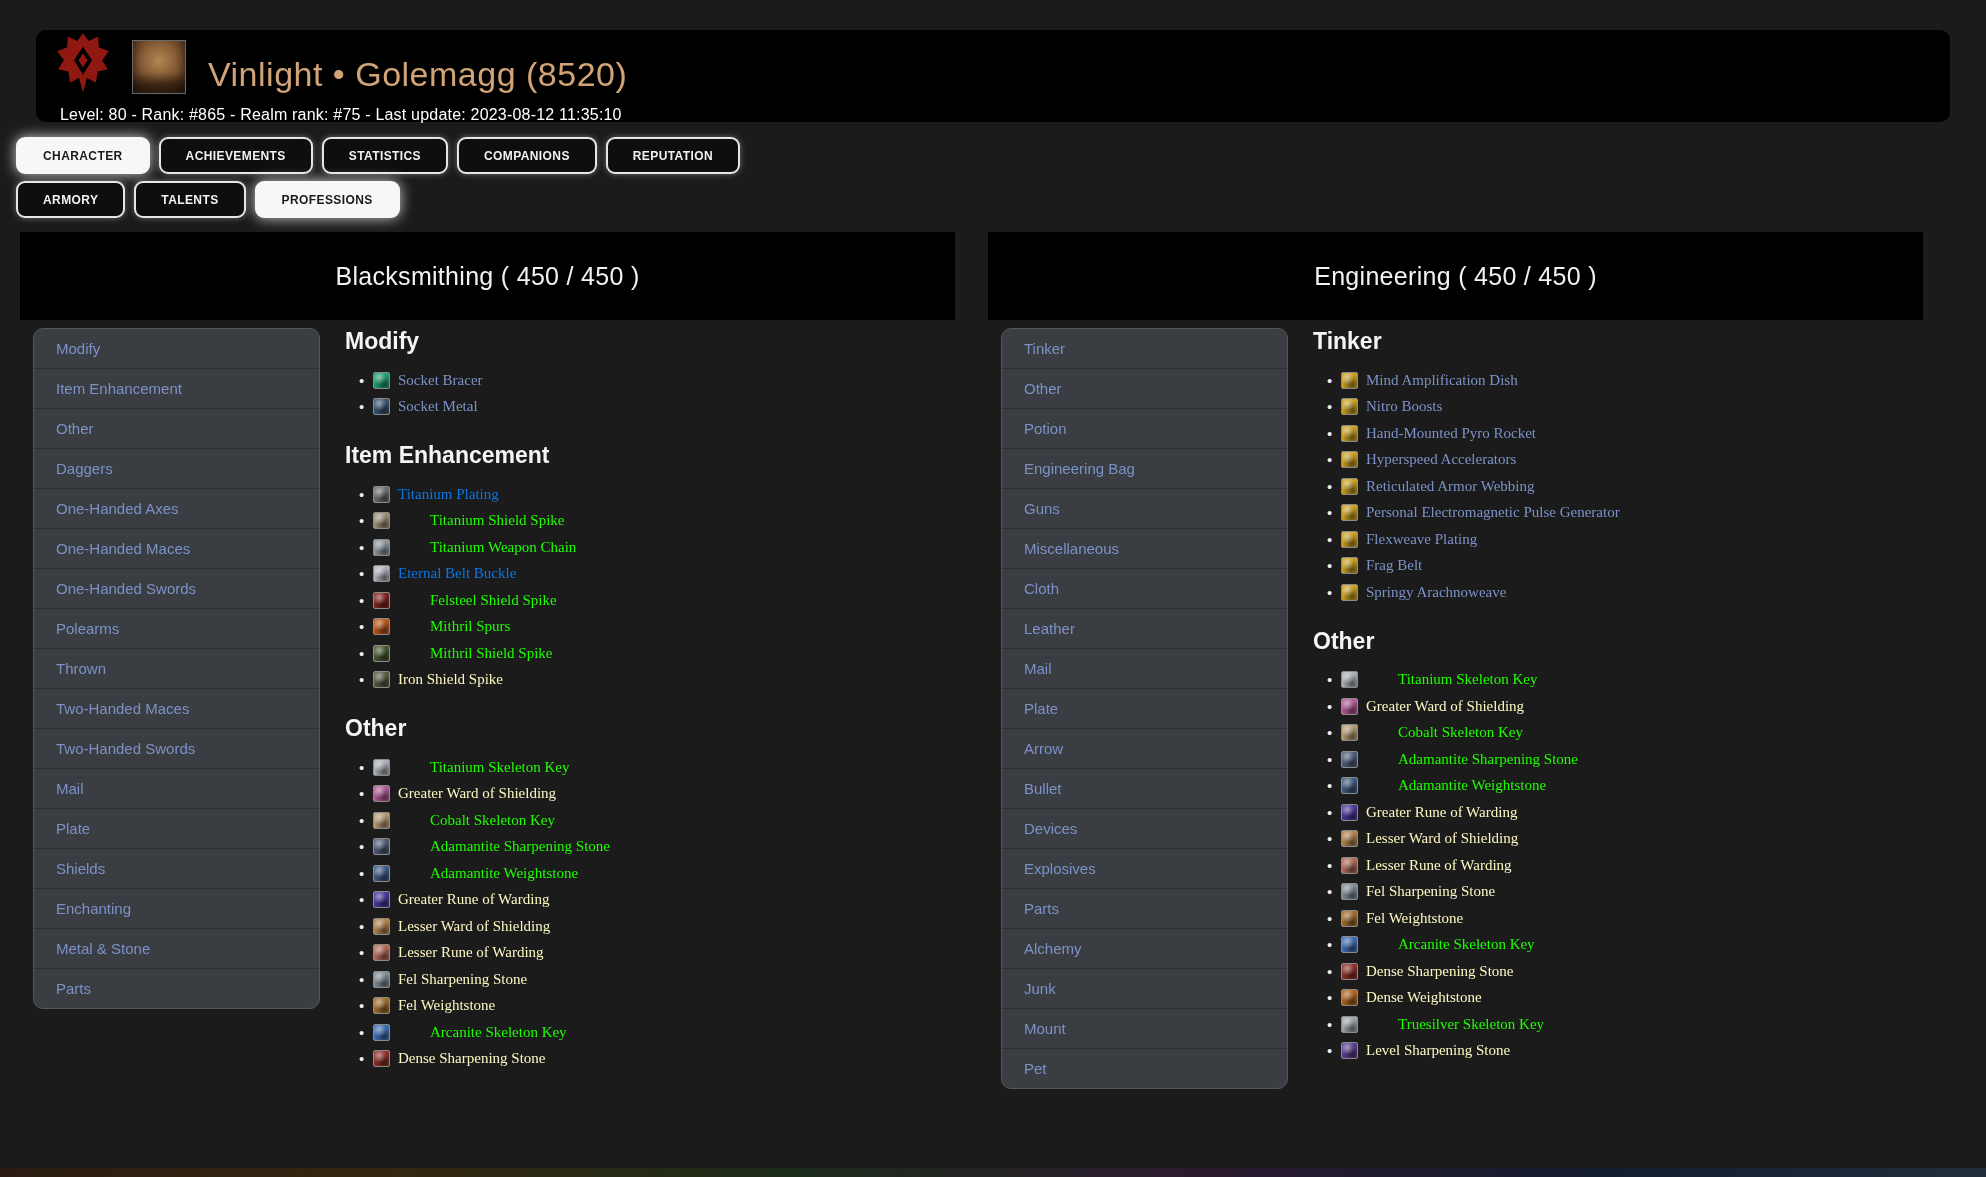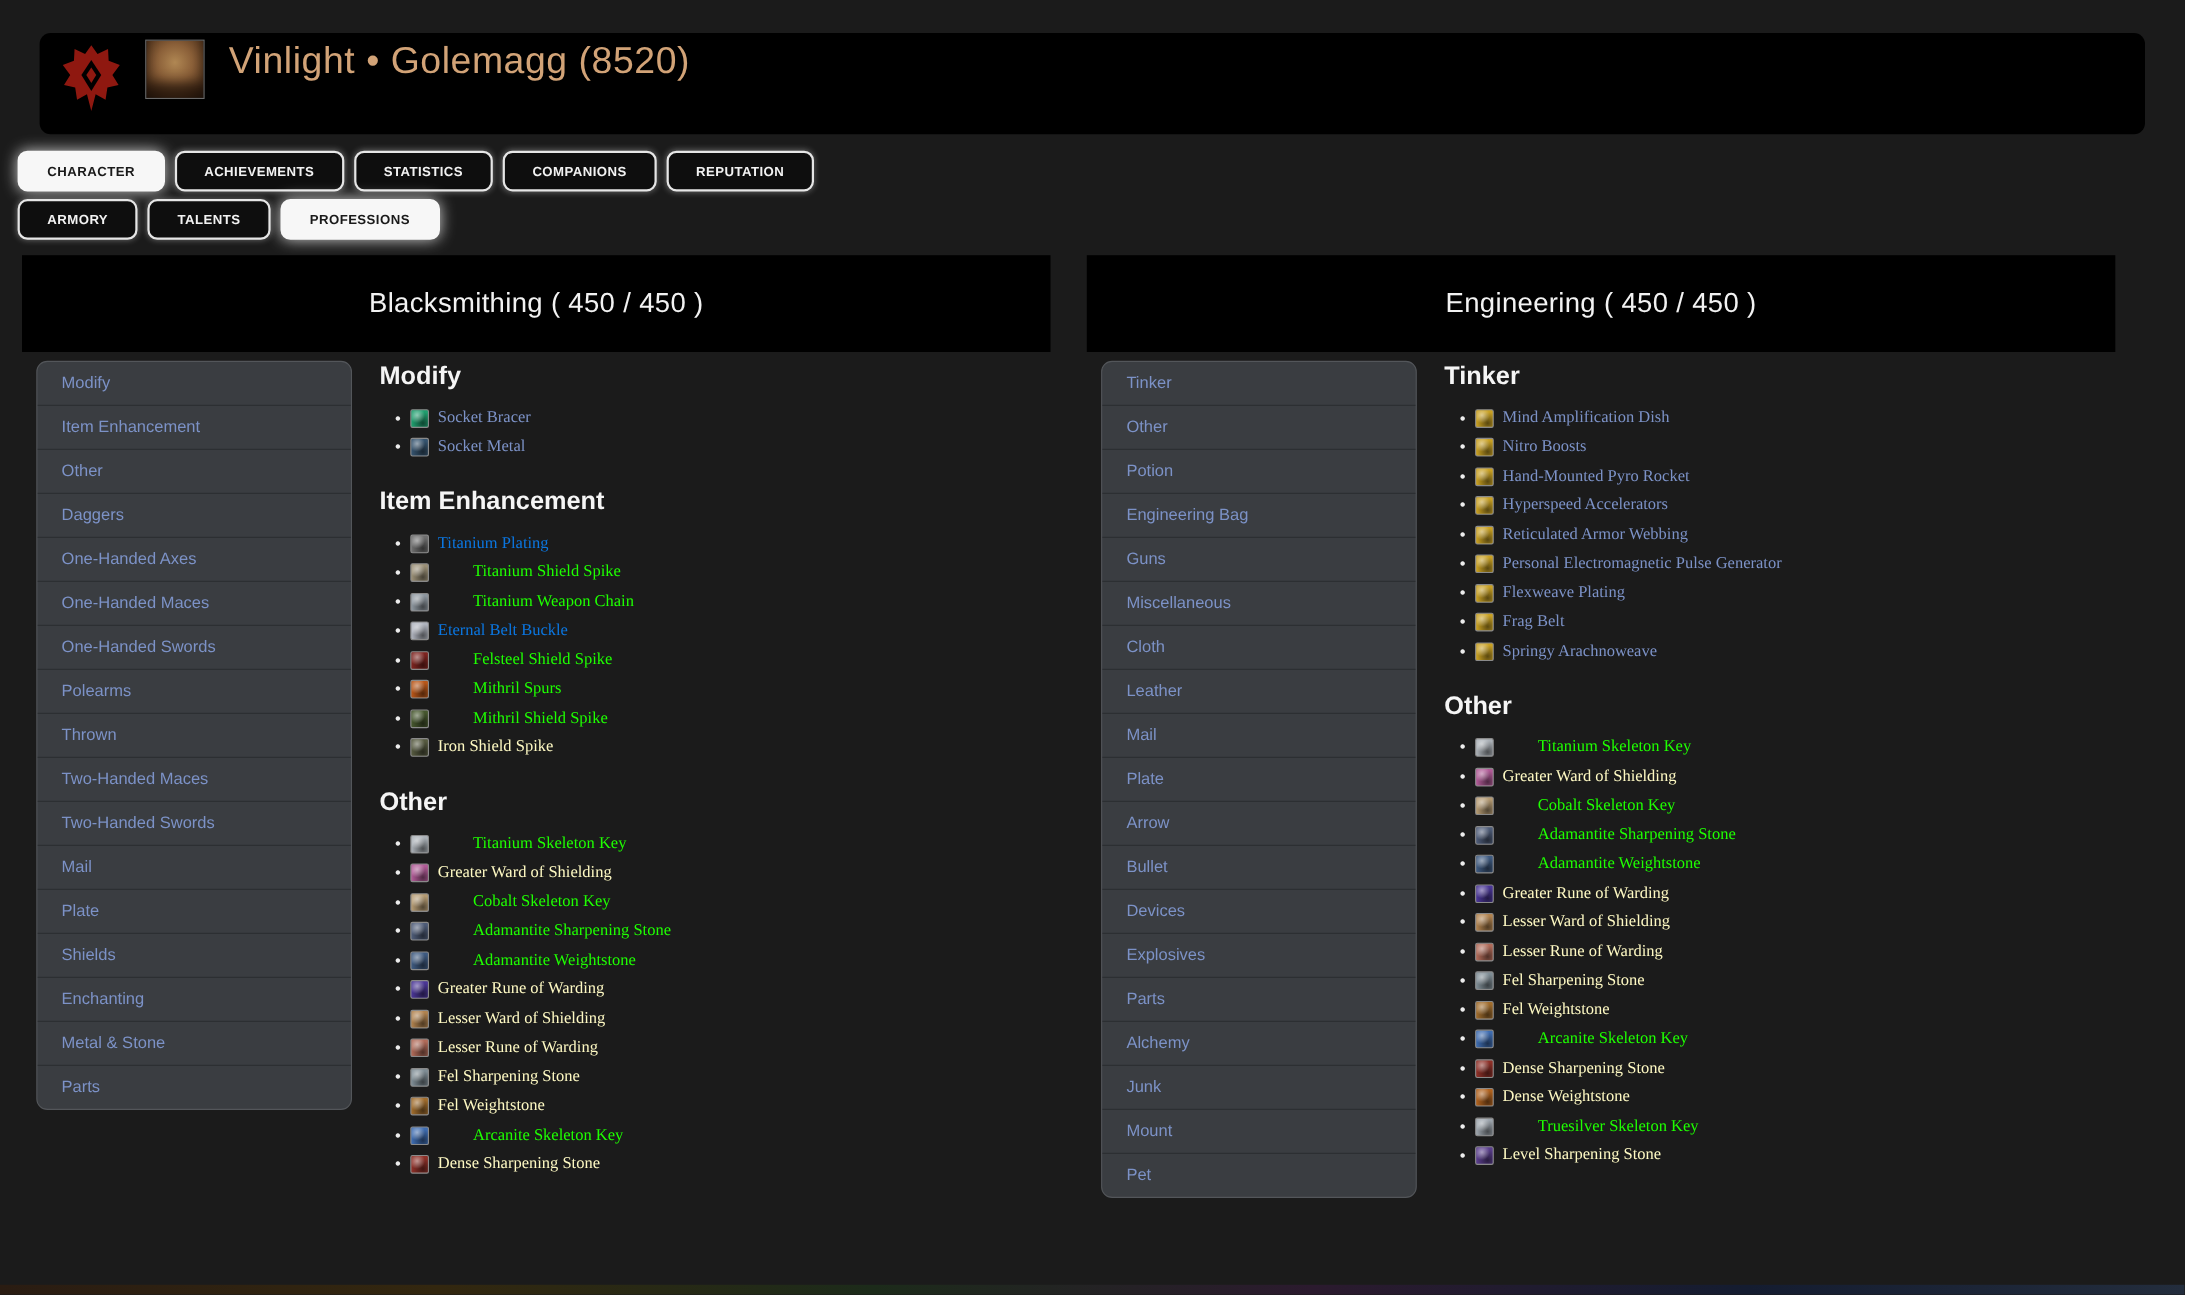--- a/index.html
+++ b/index.html
@@ -9,21 +9,21 @@
     font-family:"Liberation Sans", sans-serif;
     position:relative;
   }
 
   
   .header-card {
     position:absolute; left:36px; top:30px; width:1914px; height:92px;
     background:#000; border-radius:10px;
     padding:6px 14px 8px 14px;
   }
-  .header-top { display:flex; align-items:flex-start; height:58px; }
+  .header-top { display:flex; align-items:flex-end; height:58px; }
   .horde-logo { width:66px; height:62px; flex:0 0 auto; margin-top:4px; }
   .portrait {
     width:54px; height:54px; margin-left:16px; flex:0 0 auto;
     border:1px solid #6a6a6a;
     background:
       radial-gradient(circle at 50% 38%, #b08753 0%, #8a5f38 40%, #57381f 75%, #2b1c10 100%);
     box-shadow: inset 0 -14px 10px rgba(20,10,5,.6);
   }
   .page-title {
     margin-left:22px; font-size:34px; color:#d2a377; letter-spacing:.5px;
@@ -100,20 +100,21 @@
 <div class="header-card">
   <div class="header-top">
     <svg class="horde-logo" viewBox="0 0 100 110">
       <path fill="#8f1810" d="M50 2 L60 16 L77 8 L78 27 L96 34 L84 50 L94 66 L76 70 L73 90 L57 81 L50 108 L43 81 L27 90 L24 70 L6 66 L16 50 L4 34 L22 27 L23 8 L40 16 Z"></path>
       <path fill="#000000" d="M50 26 L66 50 L50 76 L34 50 Z"></path>
       <path fill="#8f1810" d="M50 38 L58 50 L50 63 L42 50 Z"></path>
     </svg>
     <div class="portrait"></div>
     <div class="page-title">Vinlight • Golemagg (8520)</div>
   </div>
+  <div class="header-info">Level: 80  -  Rank: #865  -  Realm rank: #75   - Last update: 2023-08-12 11:35:10</div>
 </div>
 
 <div class="tab-row primary">
     <button class="tab active">CHARACTER</button>
     <button class="tab">ACHIEVEMENTS</button>
     <button class="tab">STATISTICS</button>
     <button class="tab">COMPANIONS</button>
     <button class="tab">REPUTATION</button>
   </div>
 <div class="tab-row secondary">

